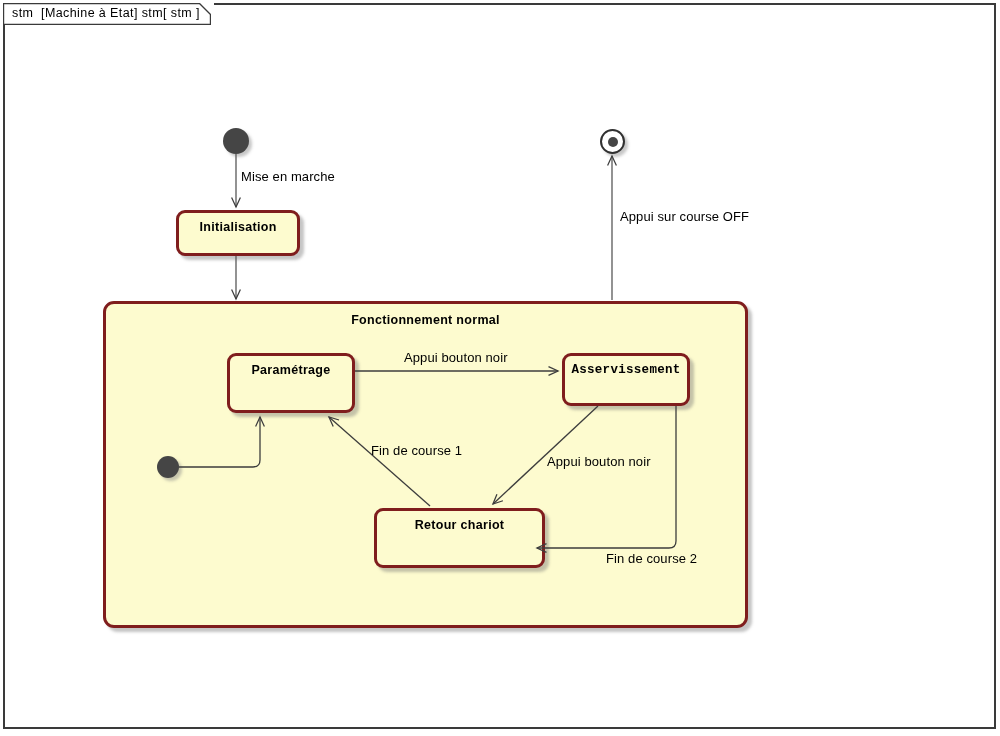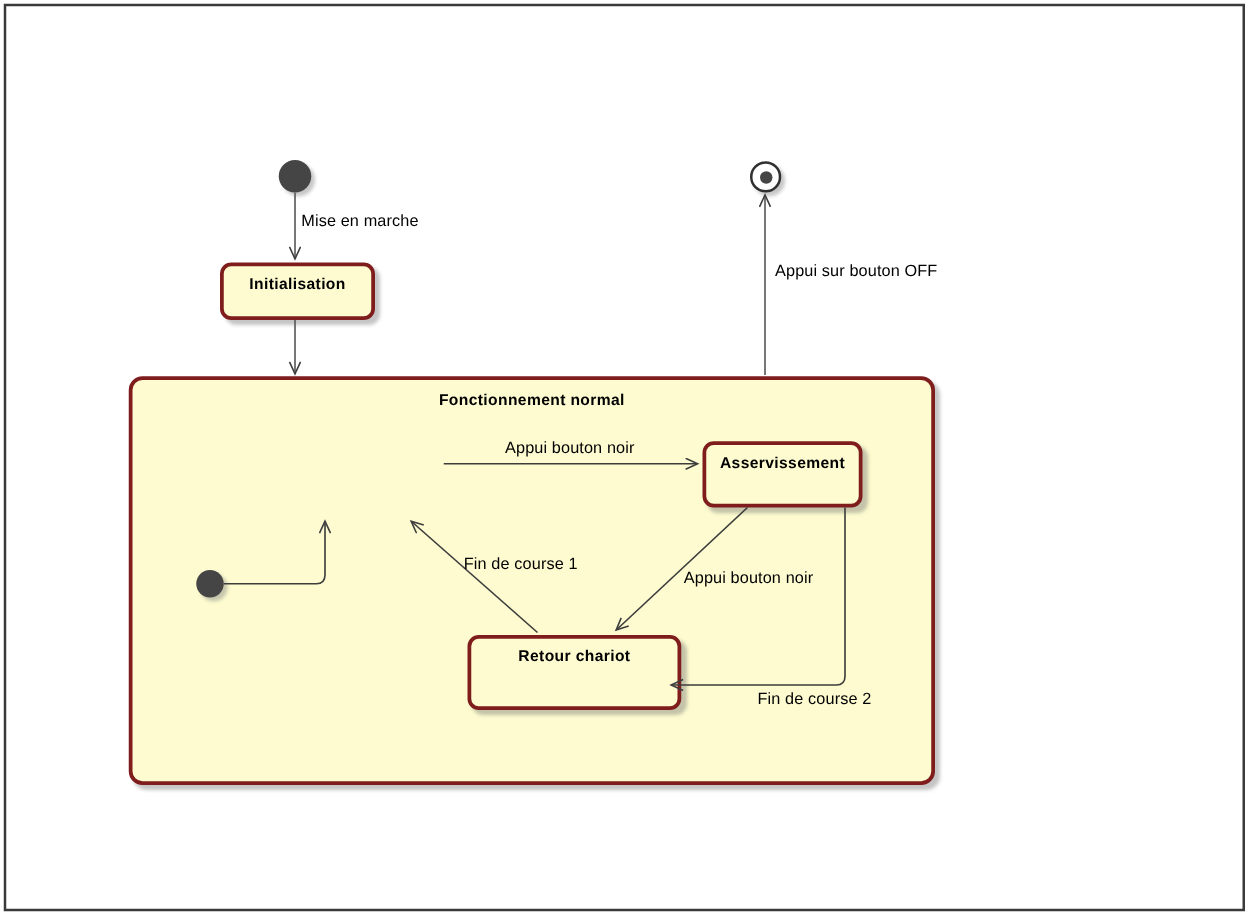--- a/index.html
+++ b/index.html
@@ -128,31 +128,40 @@
     letter-spacing: 0.1px;
   }
 </style>
 </head>
 <body>
 
 <div id="canvas">
 
   <div id="frame"></div>
 
+  <div id="frame-tab">
+    <svg id="frame-tab-shape" width="208" height="22" viewBox="0 0 208 22">
+      <path d="M0.5,0.5 L196.5,0.5 L207.5,11.5 L207.5,21.5 L0.5,21.5 Z" fill="#ffffff" stroke="#3a3a3a" stroke-width="1.4"></path>
+    </svg>
+    <span id="frame-tab-text">stm  [Machine à Etat] stm[ stm ]</span>
+  </div>
 
   <div class="state composite" style="left:89px; top:301px; width:645px; height:327px;margin-left:14px;">
     <span class="state-label">Fonctionnement normal</span>
   </div>
 
   <div class="state" style="left:176px; top:210px; width:124px; height:46px;">
     <span class="state-label">Initialisation</span>
   </div>
 
-
-  <div class="state" style="left:562px; top:353px; width:128px; height:53px;">
+  <div class="state" style="left:227px; top:353px; width:128px; height:60px;">
+    <span class="state-label">Paramétrage</span>
+  </div>
+
+  <div class="state" style="left:562px; top:353px; width:128px; height:53px;font-family:Liberation Mono, monospace;">
     <span class="state-label">Asservissement</span>
   </div>
 
   <div class="state" style="left:374px; top:508px; width:171px; height:60px;">
     <span class="state-label">Retour chariot</span>
   </div>
 
   <div class="initial-node" style="left:223px; top:128px; width:26px; height:26px;"></div>
 
   <div class="final-node" style="left:600px; top:129px; width:25px; height:25px;"></div>
@@ -178,21 +187,21 @@
 
     <line x1="598" y1="406" x2="493" y2="504" stroke="#3d3d3d" stroke-width="1.3" marker-end="url(#arrowOpen)"></line>
 
     <line x1="430" y1="506" x2="329" y2="417" stroke="#3d3d3d" stroke-width="1.3" marker-end="url(#arrowOpen)"></line>
 
     <path d="M676,406 L676,541 Q676,548 669,548 L537,548" fill="none" stroke="#3d3d3d" stroke-width="1.3" marker-end="url(#arrowOpen)"></path>
   </svg>
 
   <div class="edge-label" style="left:241px; top:169px;">Mise en marche</div>
 
-  <div class="edge-label" style="left:620px; top:209px;">Appui sur bouton OFF</div>
+  <div class="edge-label" style="left:620px; top:209px;">Appui sur course OFF</div>
 
   <div class="edge-label" style="left:404px; top:350px;">Appui bouton noir</div>
 
   <div class="edge-label" style="left:547px; top:454px;">Appui bouton noir</div>
 
   <div class="edge-label" style="left:371px; top:443px;">Fin de course 1</div>
 
   <div class="edge-label" style="left:590px; top:551px;margin-left:16px;">Fin de course 2</div>
 
 </div>

